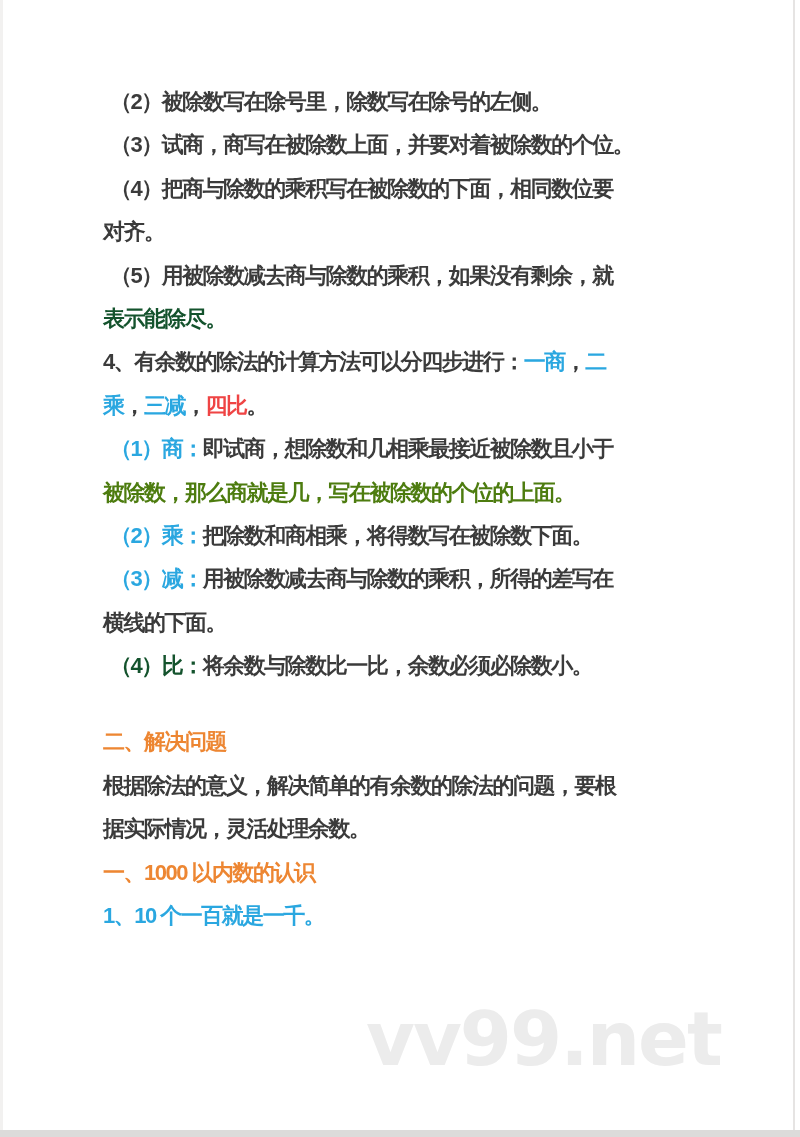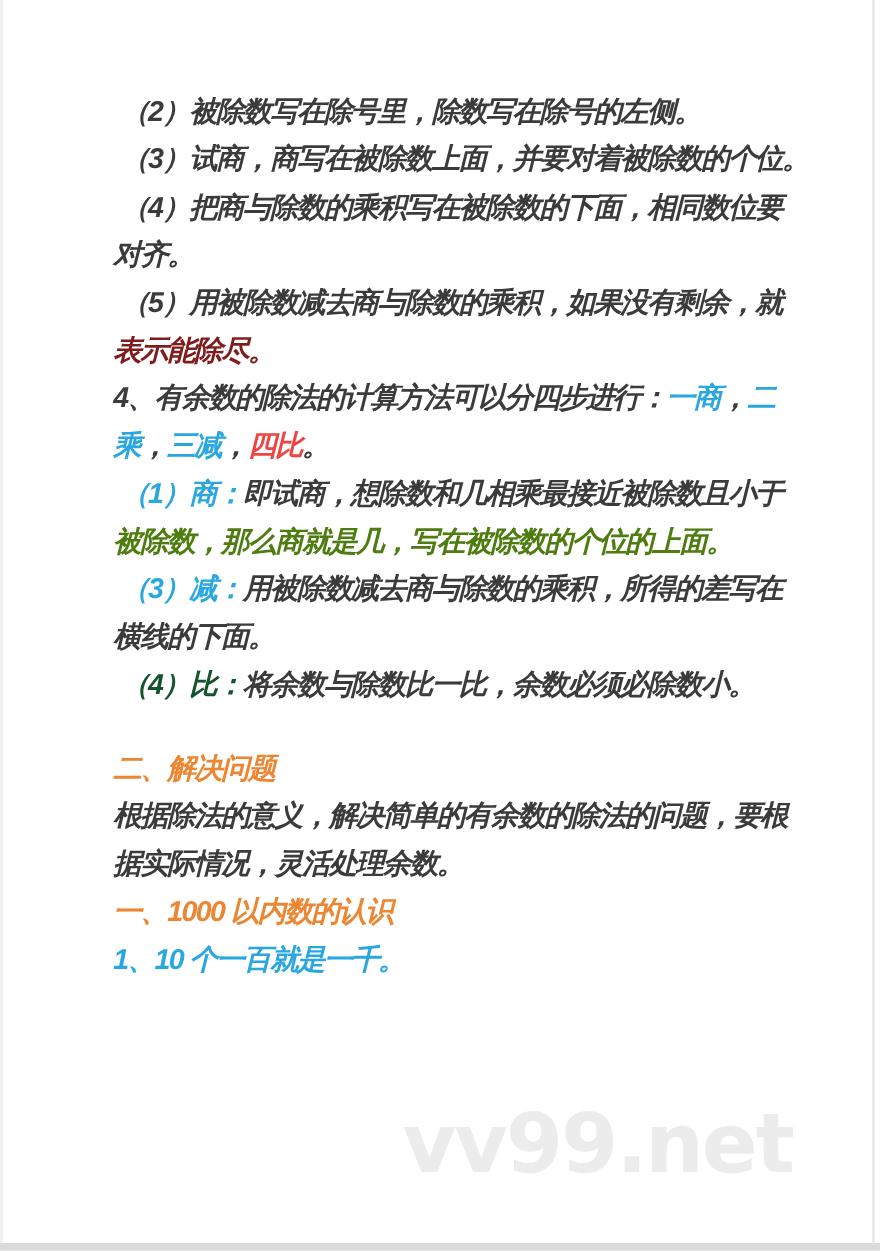--- a/index.html
+++ b/index.html
@@ -14,27 +14,26 @@
     position: absolute; inset: 0;
     background: #ffffff;
   }
   .content {
     position: absolute;
     top: 80px; left: 103px; width: 606px;
     z-index: 2;
   }
   .line {
     font-weight: 700;
-    font-size: 26px;
+    font-size: 22px;
     letter-spacing: -1.5px;
     line-height: 43.4px;
     height: 43.4px;
     white-space: nowrap;
     color: #3b3b3b;
-    font-style: italic;
   }
   .line.indent { padding-left: 7px; }
   .line.center { text-align: center; padding-left: 0; }
   .watermark {
     position: absolute;
     left: 366px; top: 995px;
     z-index: 1;
     font-family: "DejaVu Sans", sans-serif;
     font-weight: 700;
     font-size: 75px;
@@ -58,25 +57,26 @@
 <body>
 
 <div class="page">
   <div class="watermark" style="color: rgb(236, 236, 236);">vv99.net</div>
   <div class="content">
       <div class="line indent"><span style="color: rgb(59, 59, 59);">（2）被除数写在除号里，除数写在除号的左侧。</span></div>
       <div class="line indent"><span style="color: rgb(59, 59, 59);">（3）试商，商写在被除数上面，并要对着被除数的个位。</span></div>
       <div class="line indent"><span style="color: rgb(59, 59, 59);">（4）把商与除数的乘积写在被除数的下面，相同数位要</span></div>
       <div class="line"><span style="color: rgb(59, 59, 59);">对齐。</span></div>
       <div class="line indent"><span style="color: rgb(59, 59, 59);">（5）用被除数减去商与除数的乘积，如果没有剩余，就</span></div>
-      <div class="line"><span style="color: #7f1d1d;">表示能除尽。</span></div>
+      <div class="line"><span style="color: #14532d;">表示能除尽。</span></div>
       <div class="line"><span style="color: rgb(59, 59, 59);">4、有余数的除法的计算方法可以分四步进行：</span><span style="color: rgb(42, 167, 224);">一商</span><span style="color: rgb(59, 59, 59);">，</span><span style="color: rgb(42, 167, 224);">二</span></div>
       <div class="line"><span style="color: rgb(42, 167, 224);">乘</span><span style="color: rgb(59, 59, 59);">，</span><span style="color: rgb(42, 167, 224); margin-top: 48px;">三减</span><span style="color: rgb(59, 59, 59);">，</span><span style="color: #ef4444;">四比</span><span style="color: rgb(59, 59, 59);">。</span></div>
       <div class="line indent"><span style="color: rgb(42, 167, 224);">（1）商：</span><span style="color: rgb(59, 59, 59);">即试商，想除数和几相乘最接近被除数且小于</span></div>
       <div class="line"><span style="color: #4d7c0f;">被除数，那么商就是几，写在被除数的个位的上面。</span></div>
+      <div class="line indent"><span style="color: rgb(42, 167, 224);">（2）乘：</span><span style="color: rgb(59, 59, 59);">把除数和商相乘，将得数写在被除数下面。</span></div>
       <div class="line indent"><span style="color: rgb(42, 167, 224);">（3）减：</span><span style="color: rgb(59, 59, 59);">用被除数减去商与除数的乘积，所得的差写在</span></div>
       <div class="line"><span style="color: rgb(59, 59, 59);">横线的下面。</span></div>
       <div class="line indent"><span style="color: #14532d;">（4）比：</span><span style="color: rgb(59, 59, 59);">将余数与除数比一比，余数必须必除数小。</span></div>
       <div class="line" style="margin-top: 33px;"><span style="color: rgb(237, 134, 50);">二、解决问题</span></div>
       <div class="line"><span style="color: rgb(59, 59, 59);">根据除法的意义，解决简单的有余数的除法的问题，要根</span></div>
       <div class="line"><span style="color: rgb(59, 59, 59);">据实际情况，灵活处理余数。</span></div>
       <div class="line"><span style="color: rgb(237, 134, 50);">一、1000 以内数的认识</span></div>
       <div class="line"><span style="color: rgb(42, 167, 224);">1、10 个一百就是一千。</span></div>
     </div>
   <div class="edge-left"></div>

